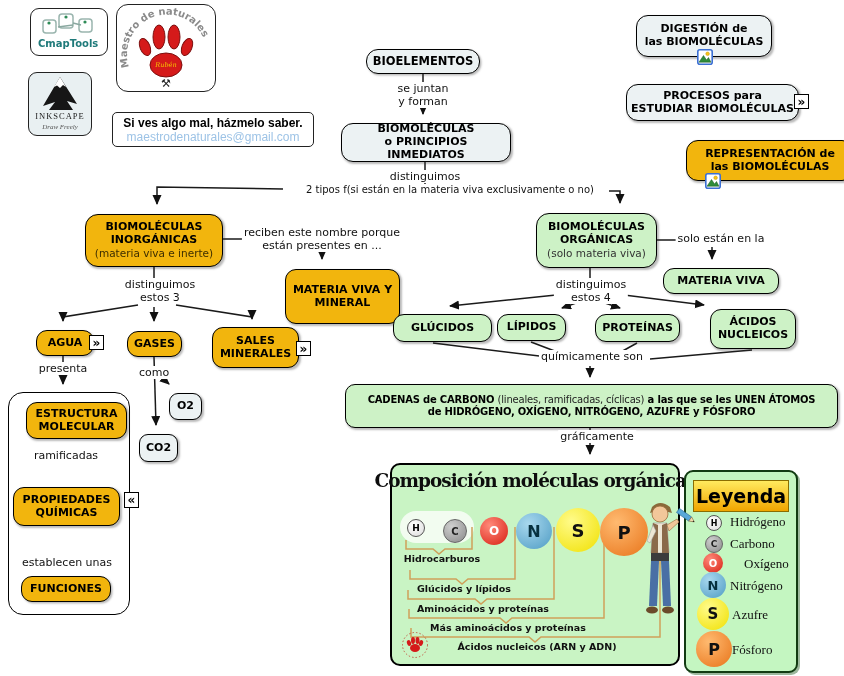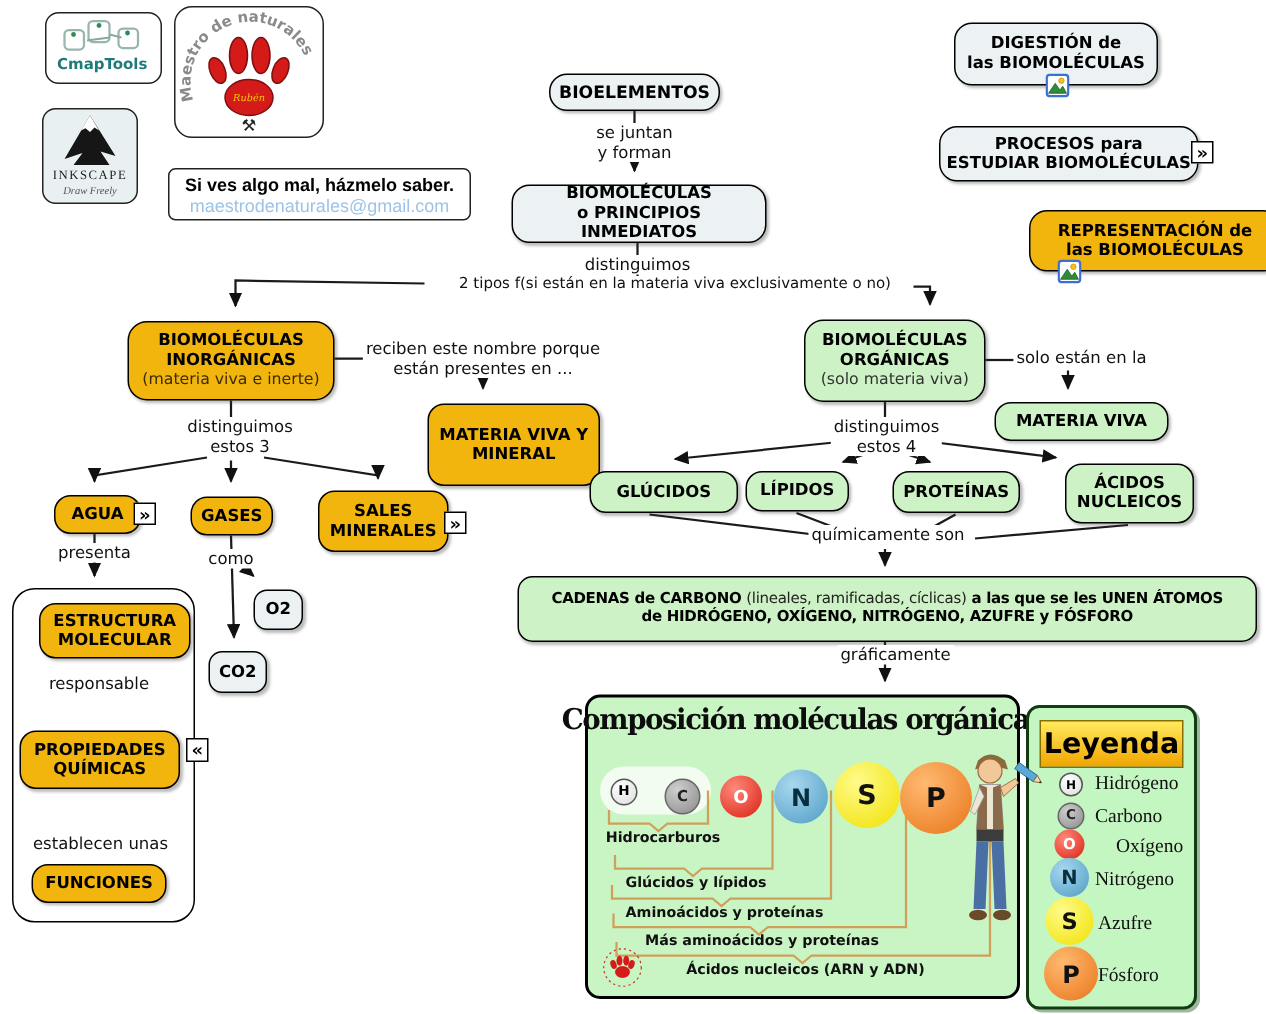--- a/index.html
+++ b/index.html
@@ -251,21 +251,21 @@
     <span>CO2</span>
   </div>
 
   <div class="node plain" style="left:8px;top:392px;width:122px;height:223px;border-radius:15px;box-shadow:none;z-index:1;"></div>
   <div class="chev" style="left:124px;top:492px;height:16px;">«</div>
 
   <div class="node orange" style="left:26px;top:402px;width:101px;height:37px;">
     <span>ESTRUCTURA</span>
     <span>MOLECULAR</span>
   </div>
-  <div class="lbl" style="left:66px;top:449px;">responsable</div>
+  <div class="lbl" style="left:66px;top:449px;">ramificadas</div>
 
   <div class="node orange" style="left:13px;top:487px;width:107px;height:39px;">
     <span>PROPIEDADES</span>
     <span>QUÍMICAS</span>
   </div>
   <div class="lbl" style="left:67px;top:556px;">establecen unas</div>
 
   <div class="node orange" style="left:21px;top:576px;width:90px;height:26px;">
     <span>FUNCIONES</span>
   </div>

